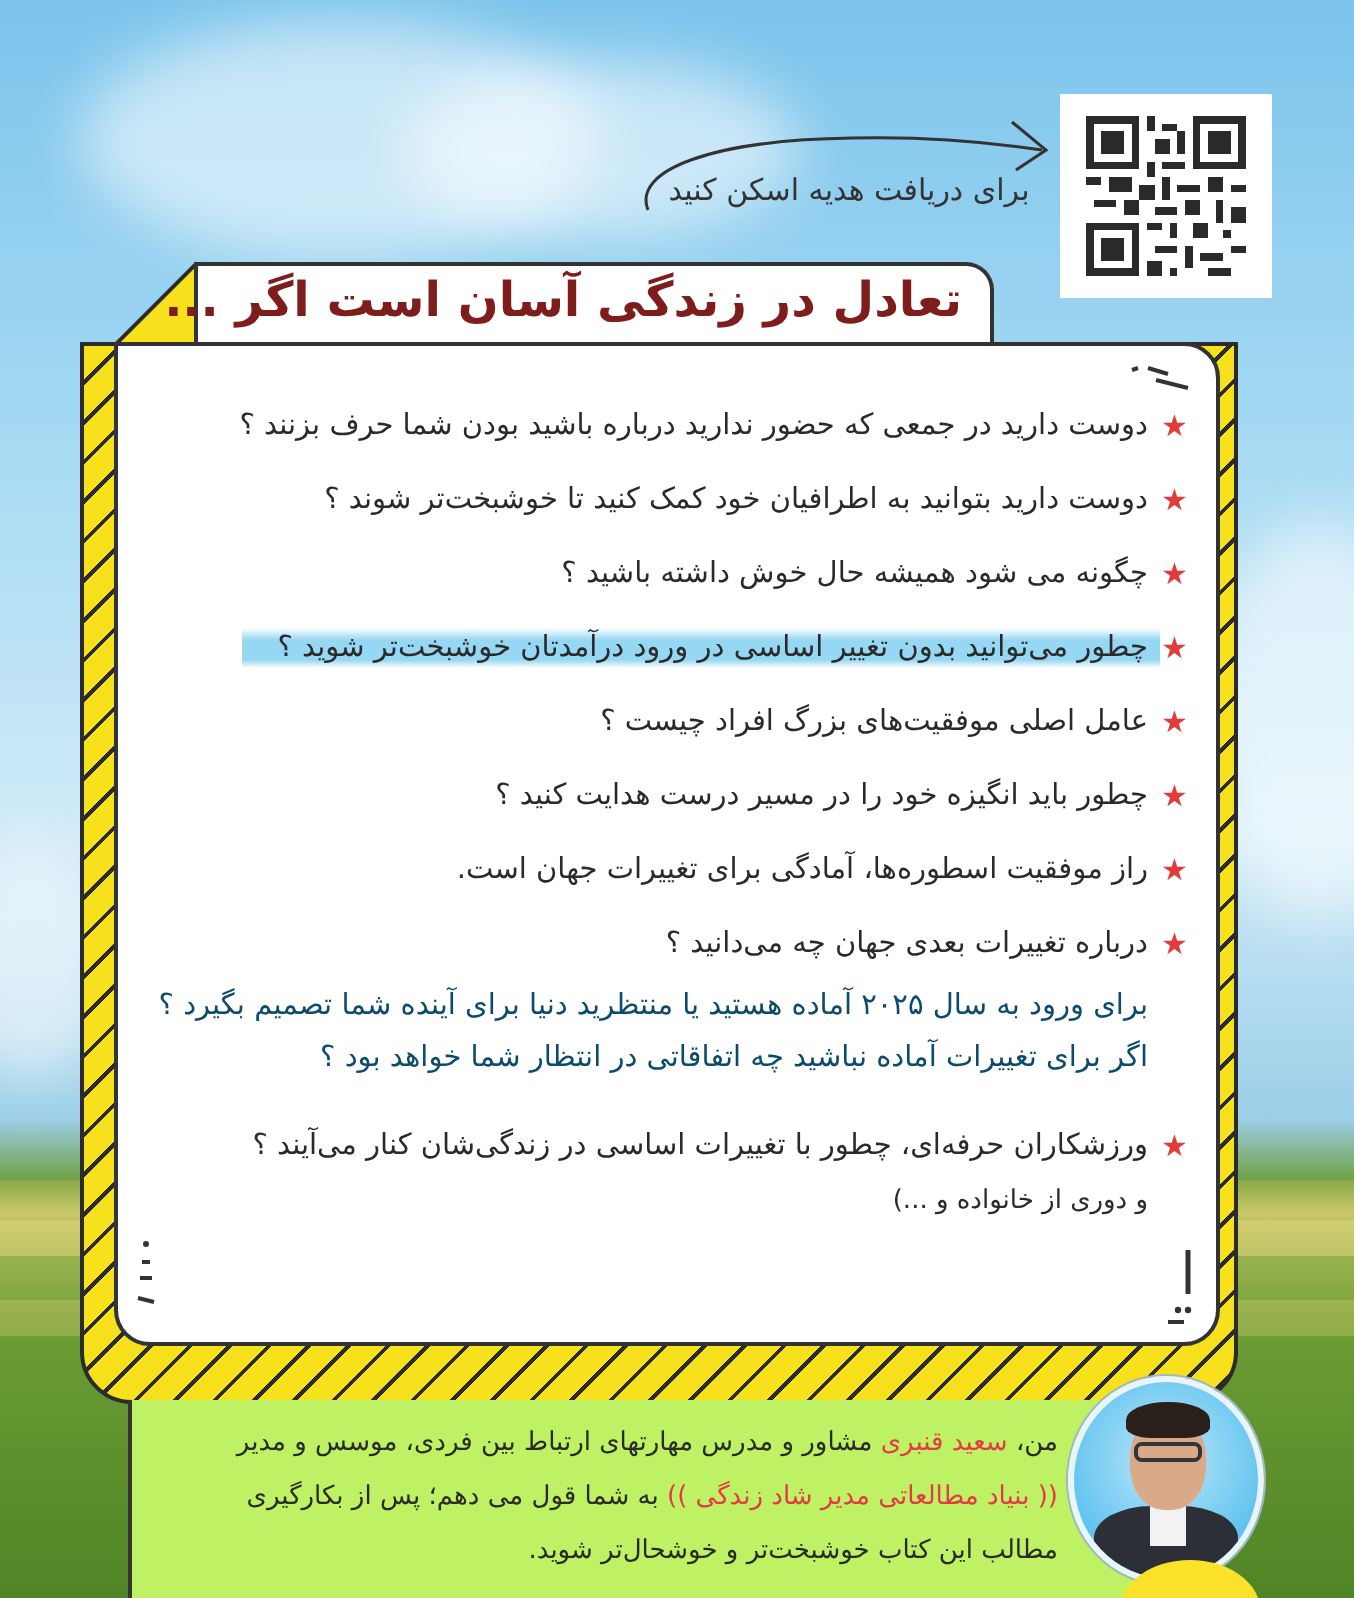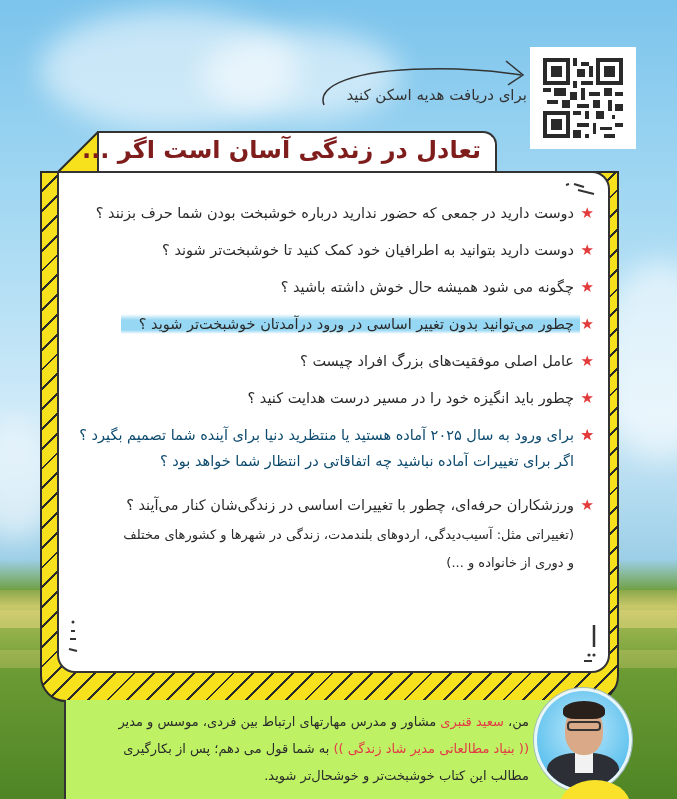--- a/index.html
+++ b/index.html
@@ -9,21 +9,21 @@
     background: linear-gradient(180deg, #7cc4ec 0%, #a7daf3 28%, #cfeaf8 52%, #9ccfe8 70%, #6f9f3e 74%, #5e8f2f 100%);
   }
   .sky-cloud { position: absolute; border-radius: 50%; background: rgba(255,255,255,0.55); filter: blur(14px); }
   .field { position: absolute; left: 0; right: 0; top: 590px; bottom: 0;
     background: linear-gradient(180deg, #8aa84a 0%, #c9c86a 8%, #9cb550 16%, #6a9a33 40%, #4f8526 100%); }
   .field-band { position: absolute; left: 0; right: 0; height: 18px; background: rgba(220,210,120,0.6); }
 
   
   .qr-box { position: absolute; left: 530px; top: 47px; width: 106px; height: 102px; background: #fff; }
   .qr-grid { position: absolute; left: 11px; top: 11px; width: 84px; height: 80px; }
-  .scan-label { position: absolute; left: 322px; top: 86px; width: 205px; font-size: 15px; color: #333; direction: rtl; text-align: right; }
+  .scan-label { position: absolute; left: 322px; top: 86px; width: 205px; font-size: 15px; color: #333; direction: rtl; text-align: center; }
   .arrow { position: absolute; left: 316px; top: 55px; width: 215px; height: 55px; }
 
   
   .title-tab {
     position: absolute; left: 97px; top: 131px; width: 396px; height: 40px;
     background: #fff; border: 2px solid #333; border-bottom: none;
     border-top-right-radius: 14px;
   }
   .title-text {
     position: absolute; right: 14px; top: 3px; direction: rtl;
@@ -153,21 +153,21 @@
 <div class="main-box">
   <svg class="deco-tr" viewBox="0 0 34 20">
     <line x1="2" y1="4" x2="5" y2="3" stroke="#333" stroke-width="2"></line>
     <line x1="10" y1="3" x2="20" y2="6" stroke="#333" stroke-width="2"></line>
     <line x1="14" y1="9" x2="30" y2="13" stroke="#333" stroke-width="2"></line>
   </svg>
 
   <ul class="q-list">
     <li class="q-item">
       <span class="star">★</span>
-      <span class="q-text">دوست دارید در جمعی که حضور ندارید درباره خوشبخت بودن شما حرف بزنند ؟</span>
+      <span class="q-text">دوست دارید در جمعی که حضور ندارید درباره باشید بودن شما حرف بزنند ؟</span>
     </li>
     <li class="q-item">
       <span class="star">★</span>
       <span class="q-text">دوست دارید بتوانید به اطرافیان خود کمک کنید تا خوشبخت‌تر شوند ؟</span>
     </li>
     <li class="q-item">
       <span class="star">★</span>
       <span class="q-text">چگونه می شود همیشه حال خوش داشته باشید ؟</span>
     </li>
     <li class="q-item highlight">
@@ -177,34 +177,35 @@
     <li class="q-item">
       <span class="star">★</span>
       <span class="q-text">عامل اصلی موفقیت‌های بزرگ افراد چیست ؟</span>
     </li>
     <li class="q-item">
       <span class="star">★</span>
       <span class="q-text">چطور باید انگیزه خود را در مسیر درست هدایت کنید ؟</span>
     </li>
     <li class="q-item">
       <span class="star">★</span>
+      <span class="q-text">راز موفقیت اسطوره‌ها، آمادگی برای تغییرات جهان است.</span>
     </li>
     <li class="q-block">
       <div class="q-item" style="margin-bottom:0">
         <span class="star">★</span>
+        <span class="q-text">درباره تغییرات بعدی جهان چه می‌دانید ؟</span>
       </div>
       <div class="q-sub">برای ورود به سال ۲۰۲۵ آماده هستید یا منتظرید دنیا برای آینده شما تصمیم بگیرد ؟</div>
       <div class="q-sub" style="margin-top:6px">اگر برای تغییرات آماده نباشید چه اتفاقاتی در انتظار شما خواهد بود ؟</div>
     </li>
     <li class="q-block" style="margin-top:24px">
       <div class="q-item" style="margin-bottom:0">
         <span class="star">★</span>
         <span class="q-text">ورزشکاران حرفه‌ای، چطور با تغییرات اساسی در زندگی‌شان کنار می‌آیند ؟</span>
       </div>
-      <div class="q-note">(تغییراتی مثل: آسیب‌دیدگی، اردوهای بلندمدت، زندگی در شهرها و کشورهای مختلف</div>
       <div class="q-note" style="margin-top:8px">و دوری از خانواده و ...)</div>
     </li>
   </ul>
 
   <svg class="deco-bl" viewBox="0 0 12 38">
     <circle cx="6" cy="3" r="1.5" fill="#333"></circle>
     <line x1="4" y1="12" x2="8" y2="12" stroke="#333" stroke-width="2"></line>
     <line x1="3" y1="20" x2="9" y2="20" stroke="#333" stroke-width="2"></line>
     <line x1="2" y1="30" x2="10" y2="32" stroke="#333" stroke-width="2"></line>
   </svg>

